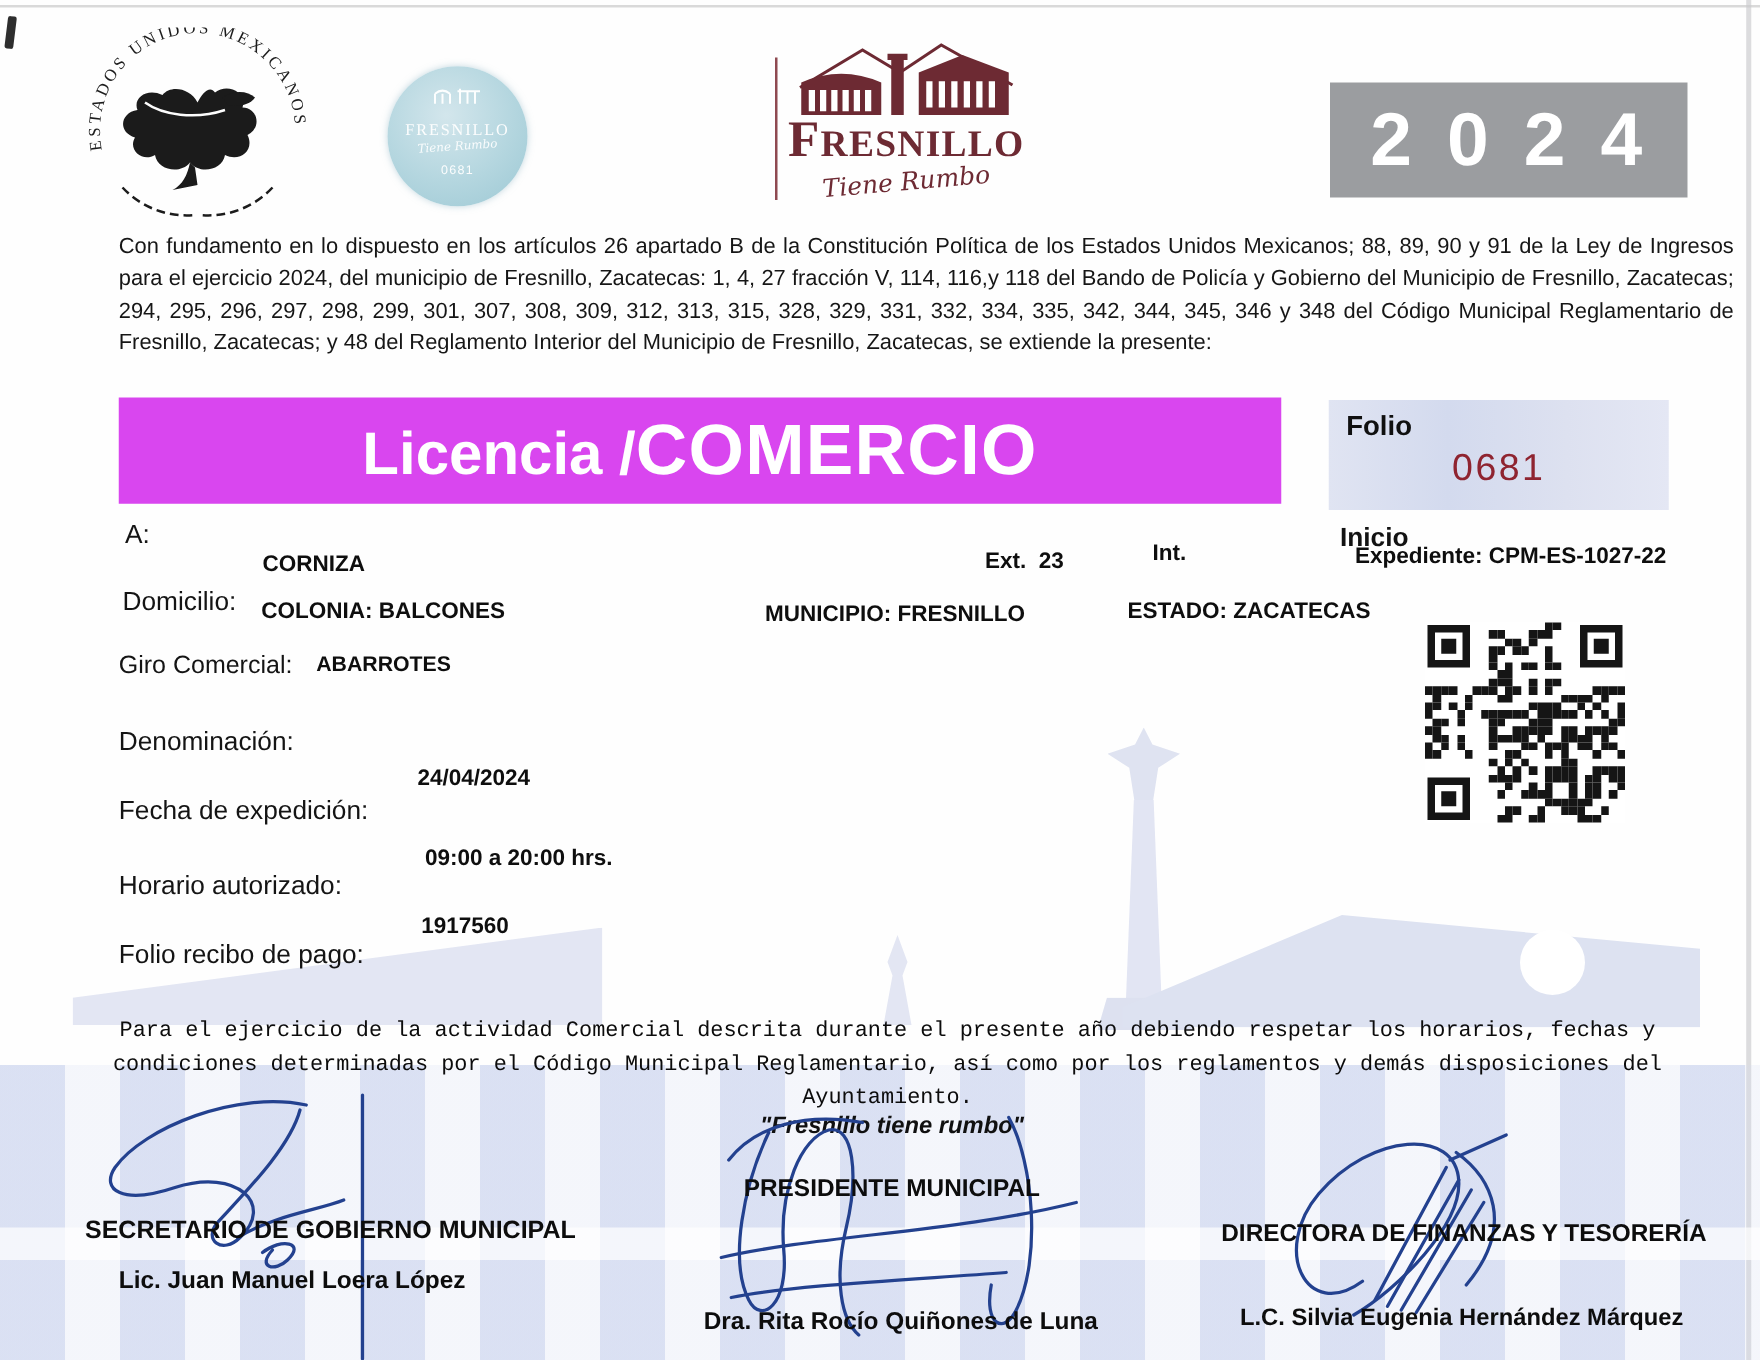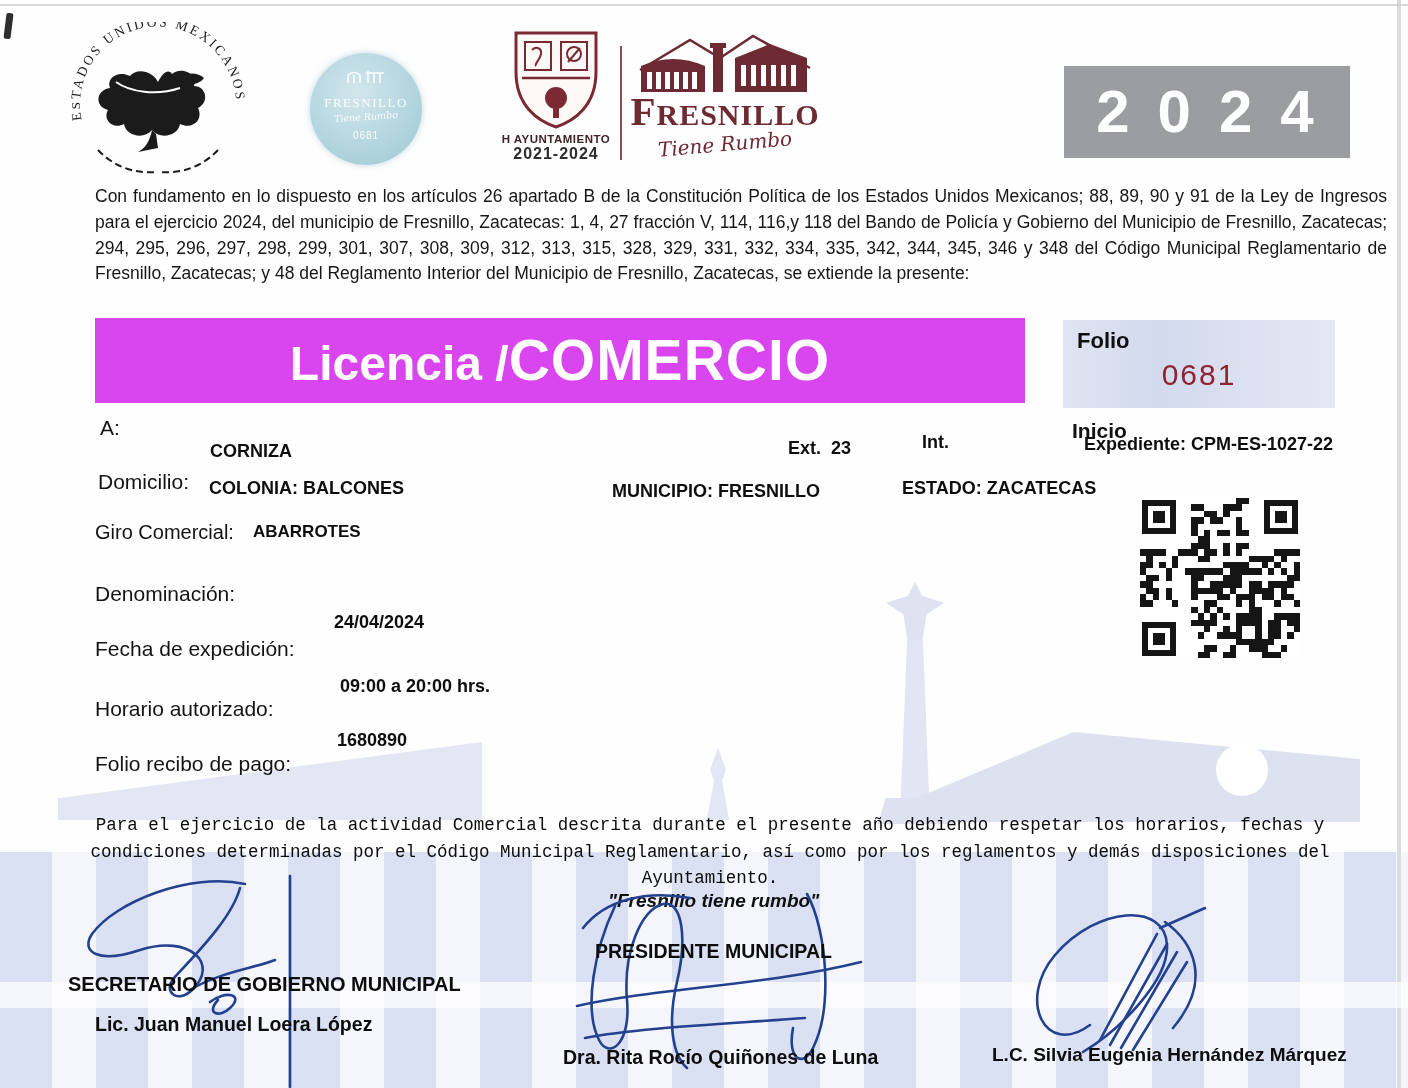--- a/index.html
+++ b/index.html
@@ -134,35 +134,20 @@
       <g stroke="#ffffff" stroke-width="1.6" fill="none" opacity=".95">
         <path d="M2,16 L2,8 M8,16 L8,8 M14,16 L14,8 M2,8 Q8,3 14,8"></path>
         <path d="M22,16 L22,4 M28,16 L28,6 M34,16 L34,6 M20,6 L38,6"></path>
       </g>
     </svg>
     <div class="s-brand">FRESNILLO</div>
     <div class="s-slogan">Tiene Rumbo</div>
     <div class="s-num">0681</div>
   </div>
 
-  <div class="abs crest z1">
-    <svg width="96" height="104" viewBox="0 0 96 104" style="display:block;margin:0 auto;">
-      <path d="M8,5 L88,5 L88,44 C88,78 66,93 48,99 C30,93 8,78 8,44 Z" fill="#fdf9f7" stroke="#7b2a33" stroke-width="3"></path>
-      <rect x="17" y="14" width="26" height="28" fill="none" stroke="#7b2a33" stroke-width="2"></rect>
-      <rect x="53" y="14" width="26" height="28" fill="none" stroke="#7b2a33" stroke-width="2"></rect>
-      <path d="M24,22 C28,18 34,20 33,26 C32,32 26,36 28,38" fill="none" stroke="#7b2a33" stroke-width="2"></path>
-      <circle cx="66" cy="26" r="7" fill="none" stroke="#7b2a33" stroke-width="2"></circle>
-      <path d="M60,34 L72,20" stroke="#7b2a33" stroke-width="2"></path>
-      <path d="M14,50 L82,50" stroke="#7b2a33" stroke-width="2.5"></path>
-      <circle cx="48" cy="70" r="11" fill="#7b2a33"></circle>
-      <rect x="45" y="78" width="6" height="12" fill="#7b2a33"></rect>
-    </svg>
-    <div class="crest-caption">H AYUNTAMIENTO</div>
-    <div class="crest-years">2021-2024</div>
-  </div>
 
   <div class="abs hdr-divider z1"></div>
 
   <div class="abs logo z1">
     <svg width="180" height="64" viewBox="0 0 180 64" style="display:block;margin:0 auto;">
       <path d="M5,38 L55,8 L85,26 L118,4 L175,36" fill="none" stroke="#6d2a33" stroke-width="2.5"></path>
       <path d="M6,34 Q38,20 70,34 L70,60 L6,60 Z" fill="#6d2a33"></path>
       <g fill="#ffffff">
           <rect x="12" y="40" width="5" height="17"></rect>
           <rect x="21" y="40" width="5" height="17"></rect>
@@ -217,21 +202,21 @@
   <div class="abs val-sm z1" style="left:253px;top:522px;">ABARROTES</div>
 
   <div class="abs lbl z1" style="left:95px;top:582px;">Denominación:</div>
 
   <div class="abs val z1" style="left:334px;top:612px;">24/04/2024</div>
   <div class="abs lbl z1" style="left:95px;top:637px;">Fecha de expedición:</div>
 
   <div class="abs val z1" style="left:340px;top:676px;">09:00 a 20:00 hrs.</div>
   <div class="abs lbl z1" style="left:95px;top:697px;">Horario autorizado:</div>
 
-  <div class="abs val z1" style="left:337px;top:730px;">1680890</div>
+  <div class="abs val z1" style="left:337px;top:730px;">1917560</div>
   <div class="abs lbl z1" style="left:95px;top:752px;">Folio recibo de pago:</div>
 
   <div class="abs qr z1">
     <div class="qr-noise">
         <i style="left:96.0px;top:0.0px;width:6.4px;height:6.4px"></i>
         <i style="left:102.4px;top:0.0px;width:6.4px;height:6.4px"></i>
         <i style="left:51.2px;top:6.4px;width:6.4px;height:6.4px"></i>
         <i style="left:57.6px;top:6.4px;width:6.4px;height:6.4px"></i>
         <i style="left:83.2px;top:6.4px;width:6.4px;height:6.4px"></i>
         <i style="left:89.6px;top:6.4px;width:6.4px;height:6.4px"></i>
@@ -465,15 +450,16 @@
 
   <svg class="abs sig-svg z1" style="left:1015px;top:900px;" width="235" height="165" viewBox="0 0 235 165">
     <path d="M75,125 C30,158 2,100 40,55 C82,6 150,2 152,45 C154,80 105,130 68,152"></path>
     <path d="M85,140 L142,34"></path>
     <path d="M95,145 L152,44"></path>
     <path d="M106,148 L162,52"></path>
     <path d="M118,150 L172,62"></path>
     <path d="M150,22 C178,42 198,80 158,128"></path>
     <path d="M145,28 L190,8"></path>
   </svg>
+  <div class="abs sig-title z1" style="left:977px;top:976px;font-size:19.5px;">DIRECTORA DE FINANZAS Y TESORERÍA</div>
   <div class="abs sig-name z1" style="left:992px;top:1044px;font-size:19px;">L.C. Silvia Eugenia Hernández Márquez</div>
 
 </div>
 
 </body></html>

